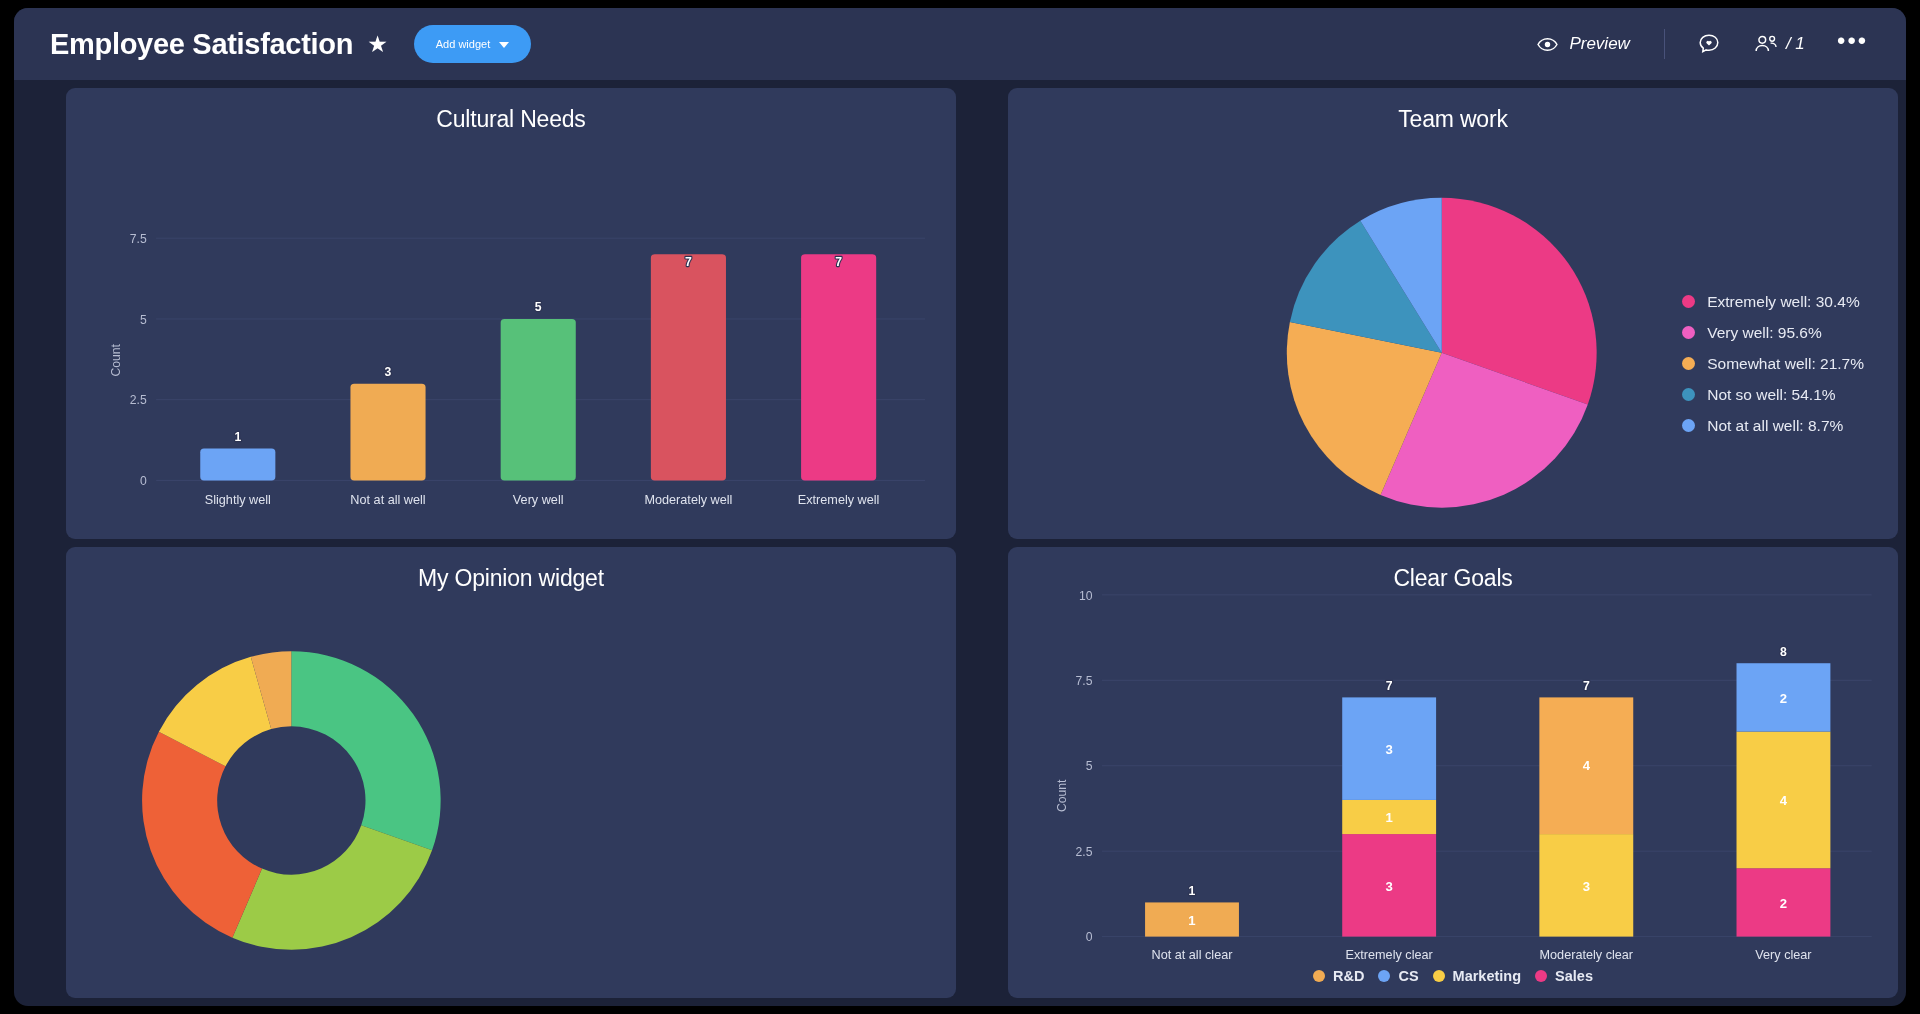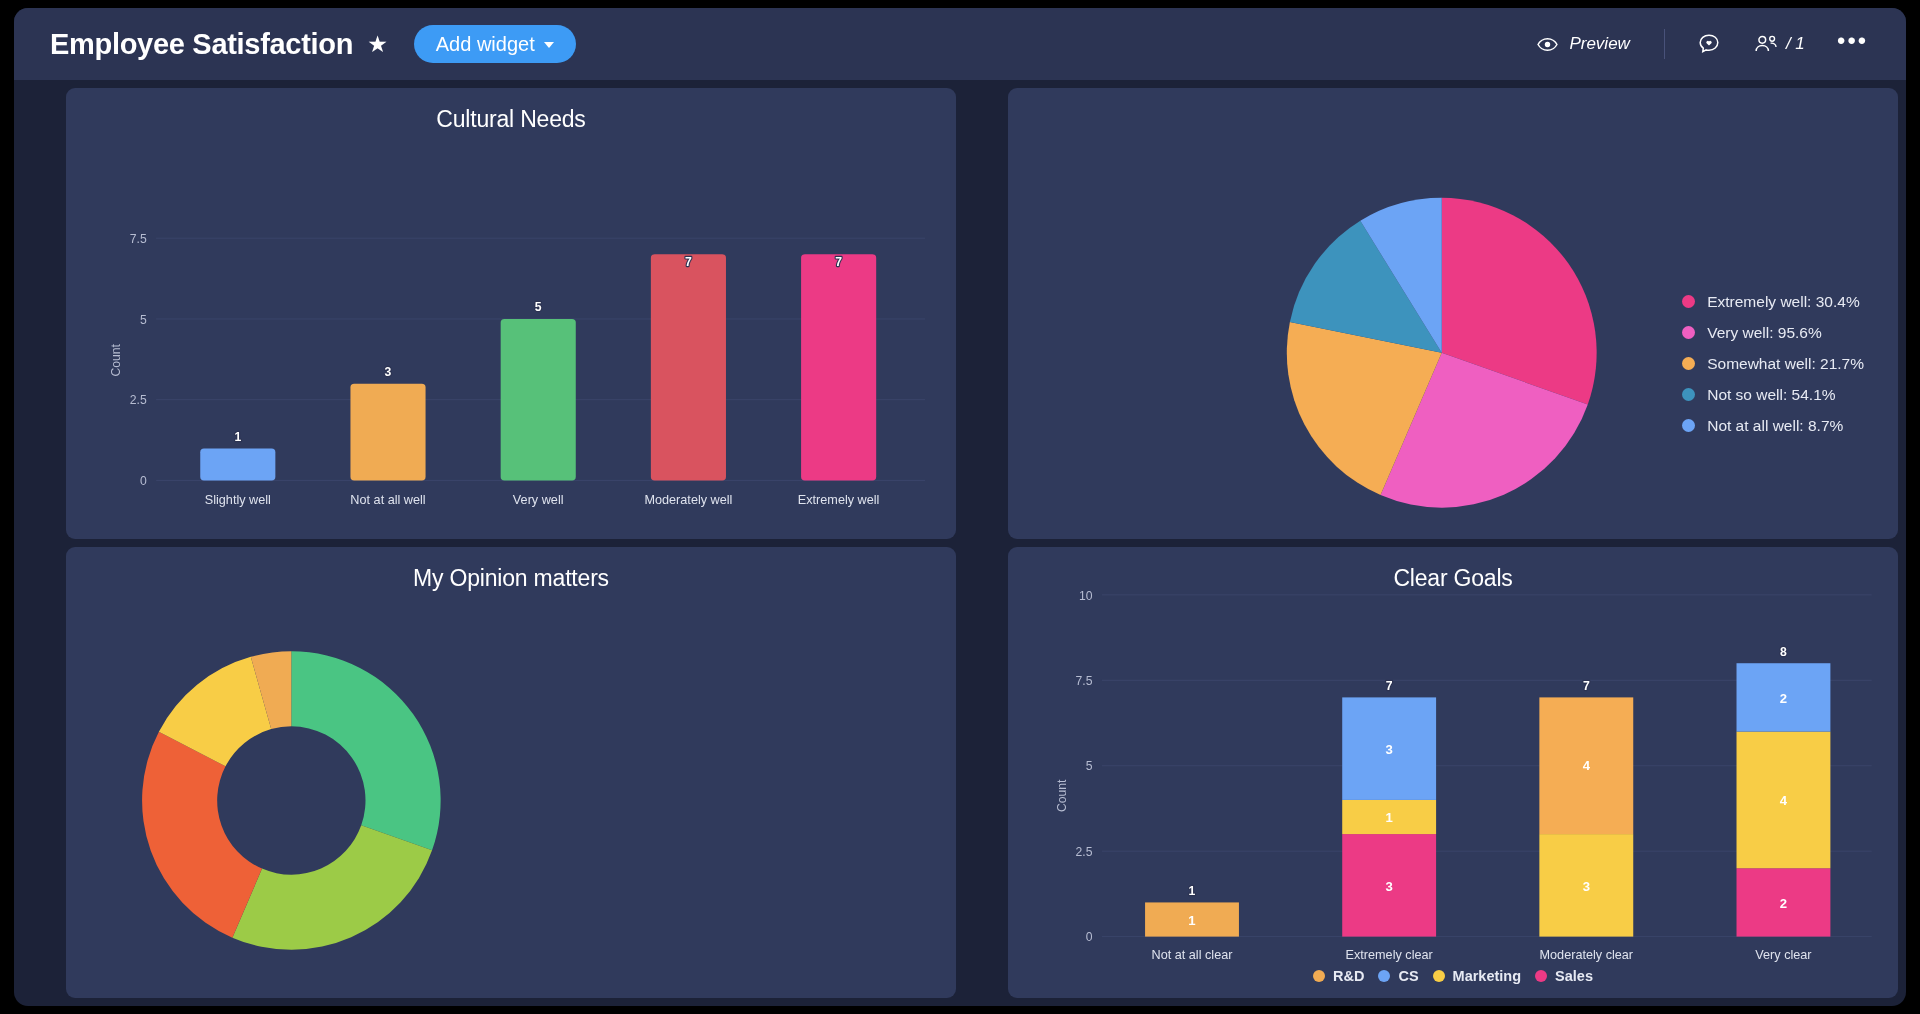--- a/index.html
+++ b/index.html
@@ -32,21 +32,21 @@
   }
   #star-icon {
     margin-left: 14px; color: #ffffff; font-size: 23px; line-height: 1;
     cursor: pointer;
   }
   #add-widget {
     margin-left: 26px;
     background: #3d9bf5; color: #ffffff;
     border: none; border-radius: 22px;
     height: 38px; padding: 0 22px;
-    font-size: 20px; font-family: inherit;
+    font-size: 11px; font-family: inherit;
     display: flex; align-items: center; gap: 9px;
     cursor: pointer;
   }
   .chev {
     width: 0; height: 0;
     border-left: 5px solid transparent;
     border-right: 5px solid transparent;
     border-top: 6px solid #ffffff;
     display: inline-block; margin-top: 2px;
   }
@@ -196,20 +196,21 @@
 
         <text class="xtick" x="183" y="443" text-anchor="middle">Slightly well</text>
         <text class="xtick" x="343" y="443" text-anchor="middle">Not at all well</text>
         <text class="xtick" x="503" y="443" text-anchor="middle">Very well</text>
         <text class="xtick" x="663" y="443" text-anchor="middle">Moderately well</text>
         <text class="xtick" x="823" y="443" text-anchor="middle">Extremely well</text>
       </svg>
     </div>
 
     <div class="widget">
+      <div class="widget-title">Team work</div>
       <svg class="plot" viewBox="0 0 948 455">
         <g transform="translate(462,282)">
 
           <path d="M0 0 L0 -165 A165 165 0 0 1 155.55 55.10 Z" fill="#ec3a85"></path>
 
           <path d="M0 0 L155.55 55.10 A165 165 0 0 1 -65.16 151.60 Z" fill="#ef5fc1"></path>
 
           <path d="M0 0 L-65.16 151.60 A165 165 0 0 1 -161.73 -32.81 Z" fill="#f5ad54"></path>
 
           <path d="M0 0 L-161.73 -32.81 A165 165 0 0 1 -86.72 -140.56 Z" fill="#3d93bd"></path>
@@ -235,21 +236,21 @@
           <span class="legend-text">Not so well: 54.1%</span>
         </div>
         <div class="legend-item">
           <span class="legend-dot" style="background:#6ca4f5"></span>
           <span class="legend-text">Not at all well: 8.7%</span>
         </div>
       </div>
     </div>
 
     <div class="widget">
-      <div class="widget-title">My Opinion matters</div>
+      <div class="widget-title">My Opinion widget</div>
       <svg class="plot" viewBox="0 0 948 455">
         <g transform="translate(240,270)">
 
           <path d="M0 -159 A159 159 0 0 1 149.93 53.12 L74.48 26.39 A79 79 0 0 0 0 -79 Z" fill="#4ac583"></path>
 
           <path d="M149.93 53.12 A159 159 0 0 1 -62.80 146.11 L-31.20 72.59 A79 79 0 0 0 74.48 26.39 Z" fill="#9ccb47"></path>
 
           <path d="M-62.80 146.11 A159 159 0 0 1 -141.05 -73.25 L-70.08 -36.39 A79 79 0 0 0 -31.20 72.59 Z" fill="#ee6137"></path>
 
           <path d="M-141.05 -73.25 A159 159 0 0 1 -43.17 -152.99 L-21.45 -76.01 A79 79 0 0 0 -70.08 -36.39 Z" fill="#f8cd46"></path>

